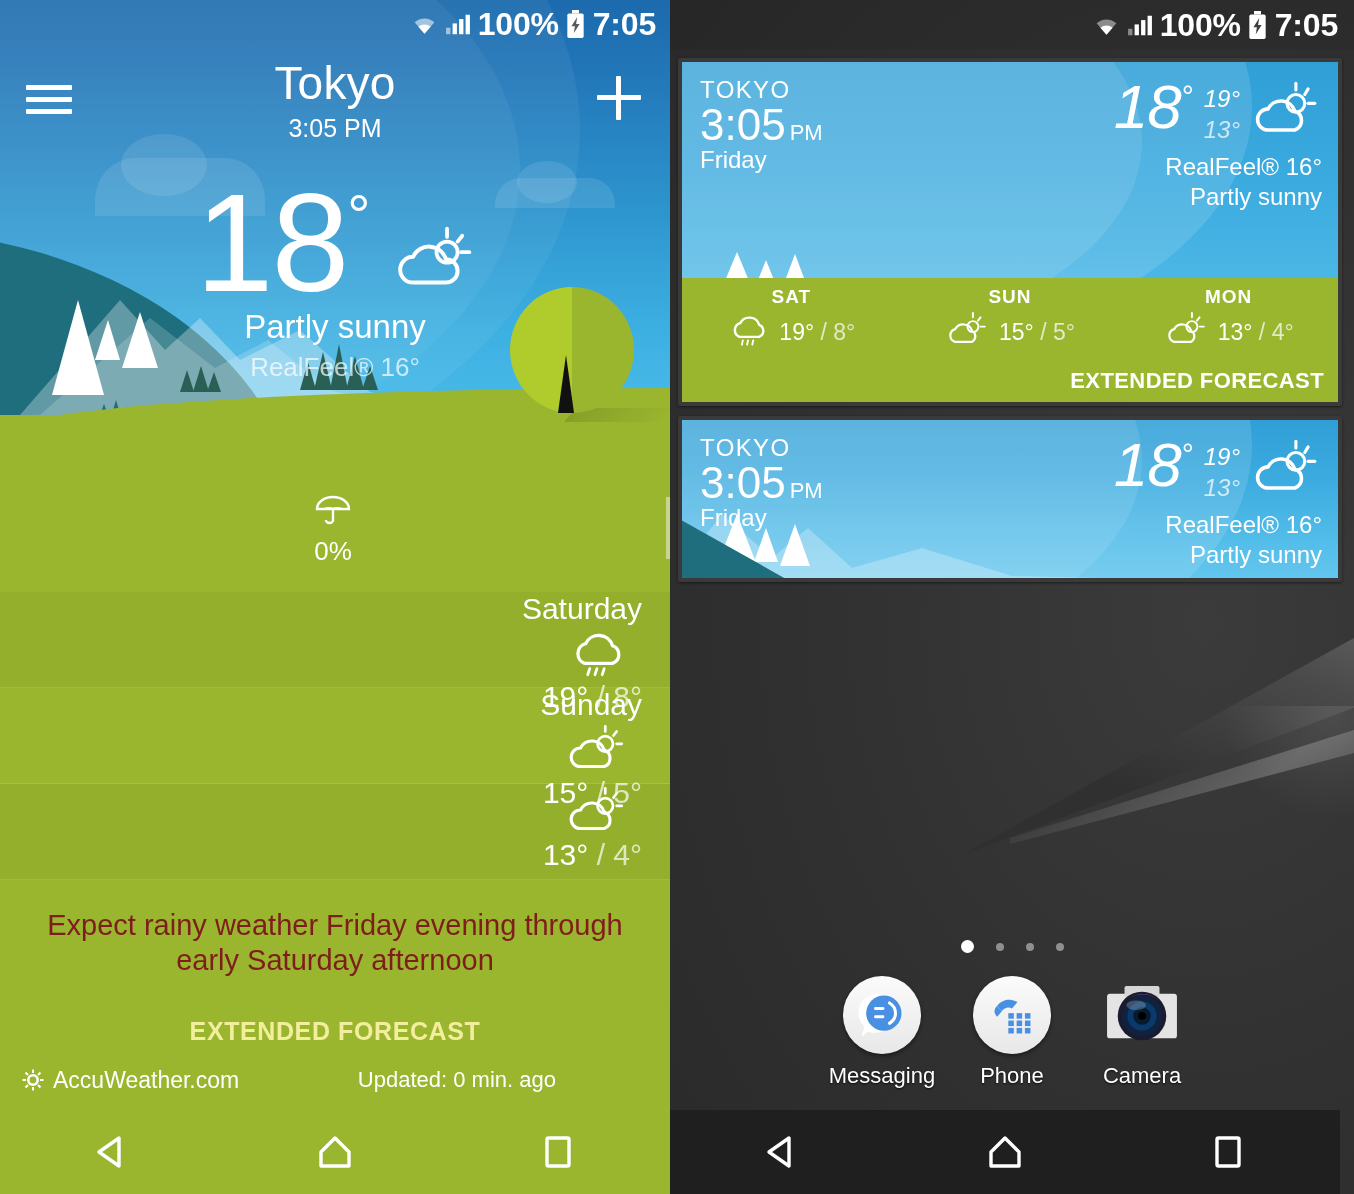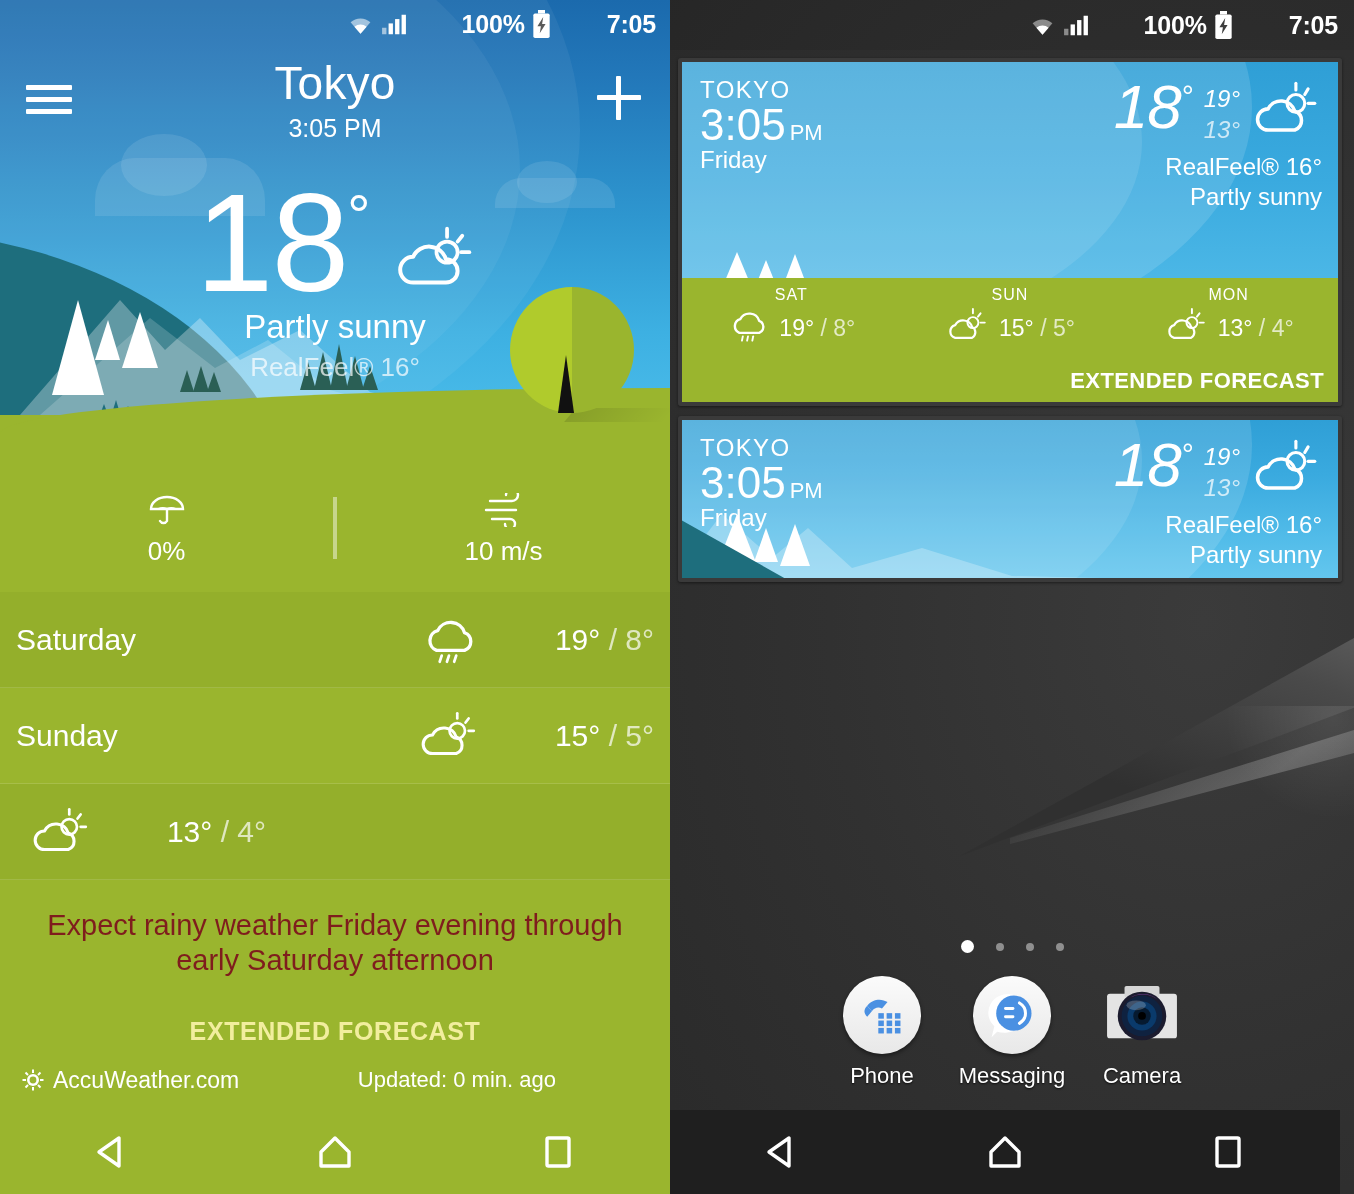--- a/index.html
+++ b/index.html
@@ -21,22 +21,22 @@
 
   
   .statusbar {
     position: absolute; top: 0; left: 0; right: 0; height: 48px;
     display: flex; align-items: center; justify-content: flex-end;
     padding-right: 14px; gap: 7px;
     z-index: 40;
     color: #fff;
   }
   .statusbar .sb-text {
-    font-size: 25px; font-weight: bold; letter-spacing: -0.2px;
-    color: #fff; line-height: 1; margin-left: 48px;
+    font-size: 32px; font-weight: bold; letter-spacing: -0.2px;
+    color: #fff; line-height: 1;
   }
   .wifi-icon { width: 27px; height: 21px; position: relative; }
   .wifi-icon svg { display:block; }
   .sig-icon { width: 26px; height: 21px; position: relative; }
   .bat-icon { width: 20px; height: 28px; position: relative; }
 
   
   .sky {
     position: absolute; top: 0; left: 0; width: 670px; height: 415px;
     background: linear-gradient(180deg, #1B6AAD 0%, #2277B9 18%, #2E96CF 52%, #3DB0E2 80%, #49BBE9 100%);
@@ -152,22 +152,23 @@
   }
   .stat { flex:1; display:flex; flex-direction:column; align-items:center; gap:4px; }
   .stat-icon { height: 44px; display:flex; align-items:center; justify-content:center; }
   .stat-val { font-size: 26px; color:#fff; }
   .stat-val .dim { color: rgba(255,255,255,0.65); }
   .stat-div { width: 2px; height: 62px; background: rgba(255,255,255,0.45); }
 
   
   .fc-list { position:absolute; top: 592px; left: 0; width: 670px; z-index: 20; }
   .fc-row {
-    height: 96px; display:flex; align-items:center; padding: 0 16px;
+    height: 96px; display:flex; align-items:flex-end; padding: 0 28px;
     border-bottom: 1px solid rgba(255,255,255,0.13);
+    flex-direction: column;
   }
   .fc-row:nth-child(odd){ background: #94AF2B; }
   .fc-row:nth-child(even){ background: #9AB52E; }
   .fc-day { flex:1; font-size: 30px; color:#fff; }
   .fc-ic { width: 90px; display:flex; justify-content:center; align-items:center; }
   .fc-temps { width: 160px; text-align:right; font-size: 30px; color:#fff; }
   .fc-temps .dim { color: rgba(255,255,255,0.70); }
 
   
   .summary {
@@ -272,21 +273,21 @@
   .w-icon-holder { padding-top: 2px; }
   .w-rf { font-size: 24px; margin-top: 8px; }
   .w-cond { font-size: 24px; margin-top: 2px; }
 
   .w-forecast {
     position:absolute; left:0; bottom:0; width:100%; height: 124px;
     background:#9AB52E;
   }
   .w-fc-cols { display:flex; padding-top: 8px; }
   .w-fc-col { flex:1; text-align:center; color:#fff; }
-  .w-fc-day { font-size: 16px; letter-spacing:1px; }
+  .w-fc-day { font-size: 19px; letter-spacing:1px;font-weight:bold; }
   .w-fc-line { display:flex; align-items:center; justify-content:center; gap: 10px; margin-top: 3px; }
   .w-fc-t { font-size: 23px; }
   .w-fc-t .dim { color: rgba(255,255,255,0.72); }
   .w-ext {
     position:absolute; right: 14px; bottom: 8px;
     font-size: 22px; font-weight:bold; color:#fff; letter-spacing: 0.4px;
   }
 
   
   .dots {
@@ -424,30 +425,20 @@
             <path d="M4 18 A16 12 0 0 1 36 18 Z" fill="none" stroke="#fff" stroke-width="2.4"></path>
             <path d="M11.5 18 A8 6 0 0 1 20 18" fill="none" stroke="#fff" stroke-width="2.0"></path>
             <path d="M20 18 A8 6 0 0 1 28.5 18" fill="none" stroke="#fff" stroke-width="2.0"></path>
             <path d="M20 18 L20 30 A4 4 0 0 1 13 30" fill="none" stroke="#fff" stroke-width="2.4" stroke-linecap="round"></path>
           </svg>
         </div>
         <div class="stat-val">0%</div>
       </div>
       <div class="stat-div"></div>
       <div class="stat-div"></div>
-      <div class="stat">
-        <div class="stat-icon">
-          <svg viewBox="0 0 44 34" width="44" height="34">
-            <path d="M8 8 L30 8 A6 6 0 1 0 24 2" fill="none" stroke="#fff" stroke-width="2.4" stroke-linecap="round"></path>
-            <path d="M4 17 L34 17" fill="none" stroke="#fff" stroke-width="2.4" stroke-linecap="round"></path>
-            <path d="M10 26 L28 26 A5 5 0 1 1 23 31" fill="none" stroke="#fff" stroke-width="2.4" stroke-linecap="round"></path>
-          </svg>
-        </div>
-        <div class="stat-val">10 m/s</div>
-      </div>
     </div>
 
     <div class="fc-list">
 
       <div class="fc-row">
         <div class="fc-day">Saturday</div>
         <div class="fc-ic">
           <svg viewBox="0 0 56 52" width="58" height="54">
             <path d="M16 36 A10 10 0 0 1 17 17 A14 14 0 0 1 43 19 A9 9 0 0 1 43 36 Z" fill="none" stroke="#fff" stroke-width="3.2" stroke-linejoin="round"></path>
             <g stroke="#fff" stroke-width="2.6" stroke-linecap="round">
@@ -740,57 +731,57 @@
       <span class="dot"></span>
       <span class="dot"></span>
       <span class="dot"></span>
     </div>
 
     <div class="dock">
 
       <div class="dock-item">
         <div class="dock-icon">
           <div class="circ">
+            <svg viewBox="0 0 56 56" width="52" height="52">
+              <path d="M28 6 A24 21 0 1 1 12 46 L6 52 L9 40 A21 20 0 0 1 28 6 Z" fill="#ffffff"></path>
+              <circle cx="30" cy="26" r="19" fill="#4A90E2"></circle>
+              <g stroke="#ffffff" stroke-width="3.2" stroke-linecap="round" fill="none">
+                <line x1="21" y1="21" x2="29" y2="21"></line>
+                <line x1="21" y1="30" x2="29" y2="30"></line>
+                <path d="M36 15 A14 13 0 0 1 36 37"></path>
+              </g>
+            </svg>
+          </div>
+        </div>
+        <div class="dock-label">Messaging</div>
+      </div>
+
+      <div class="dock-item">
+        <div class="dock-icon">
+          <div class="circ">
             <svg viewBox="0 0 52 52" width="48" height="48">
               <path d="M10 16 C16 8 26 8 32 12 L26 19 C22 17 18 18 15 22 Z" fill="#4A90E2"></path>
               <path d="M10 16 L15 22 L10 28 C6 24 6 20 10 16 Z" fill="#4A90E2"></path>
               <g fill="#4A90E2">
                 <rect x="22" y="24" width="6" height="6"></rect>
                   <rect x="31" y="24" width="6" height="6"></rect>
                   <rect x="40" y="24" width="6" height="6"></rect>
                 <rect x="22" y="32" width="6" height="6"></rect>
                   <rect x="31" y="32" width="6" height="6"></rect>
                   <rect x="40" y="32" width="6" height="6"></rect>
                 <rect x="22" y="40" width="6" height="6"></rect>
                   <rect x="31" y="40" width="6" height="6"></rect>
                   <rect x="40" y="40" width="6" height="6"></rect>
               </g>
             </svg>
           </div>
         </div>
         <div class="dock-label">Phone</div>
       </div>
 
-      <div class="dock-item">
-        <div class="dock-icon">
-          <div class="circ">
-            <svg viewBox="0 0 56 56" width="52" height="52">
-              <path d="M28 6 A24 21 0 1 1 12 46 L6 52 L9 40 A21 20 0 0 1 28 6 Z" fill="#ffffff"></path>
-              <circle cx="30" cy="26" r="19" fill="#4A90E2"></circle>
-              <g stroke="#ffffff" stroke-width="3.2" stroke-linecap="round" fill="none">
-                <line x1="21" y1="21" x2="29" y2="21"></line>
-                <line x1="21" y1="30" x2="29" y2="30"></line>
-                <path d="M36 15 A14 13 0 0 1 36 37"></path>
-              </g>
-            </svg>
-          </div>
-        </div>
-        <div class="dock-label">Messaging</div>
-      </div>
-
 
 
       <div class="dock-item">
         <div class="dock-icon">
           <svg viewBox="0 0 80 68" width="78" height="66">
             <rect x="4" y="12" width="72" height="46" rx="3" fill="#e4e4e4"></rect>
             <rect x="22" y="4" width="36" height="12" rx="2" fill="#d6d6d6"></rect>
             <circle cx="40" cy="35" r="25" fill="#1b1b2e"></circle>
             <circle cx="40" cy="35" r="21" fill="#0f2240"></circle>
             <circle cx="40" cy="35" r="15" fill="#0a3a6b"></circle>

